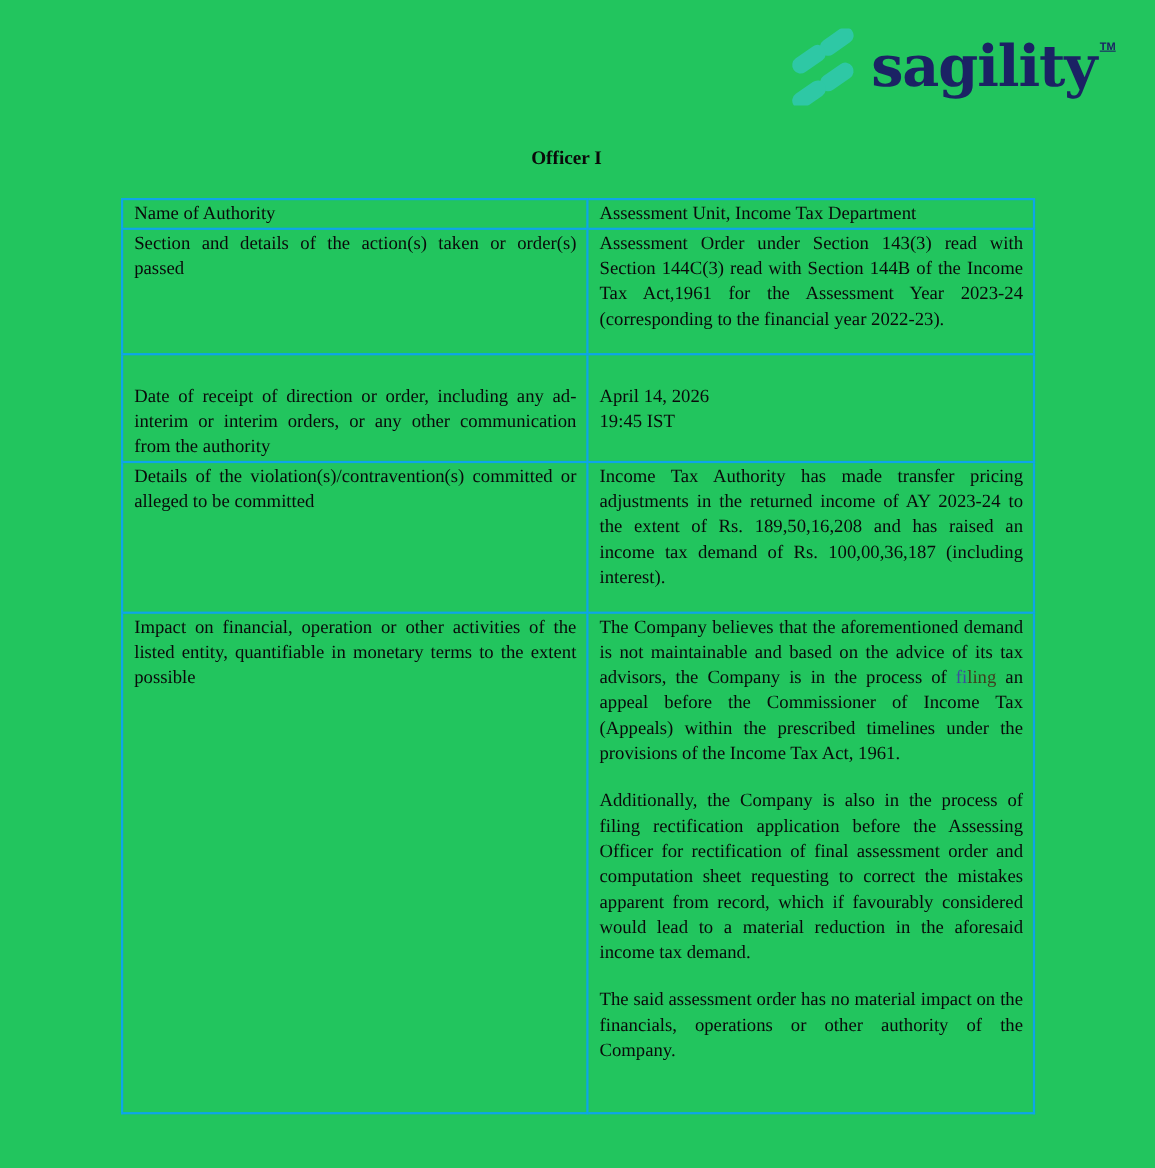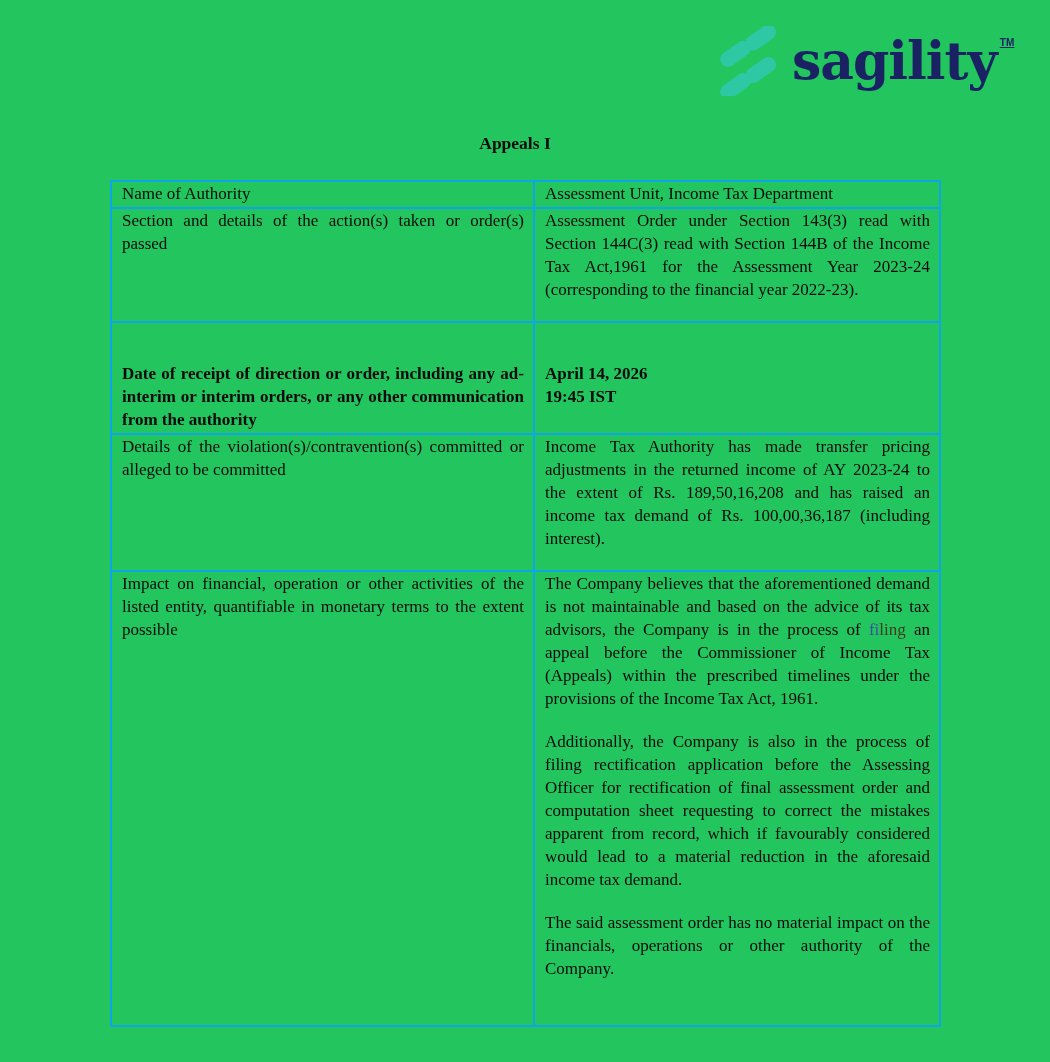--- a/index.html
+++ b/index.html
@@ -42,21 +42,21 @@
     vertical-align:top;
     padding:0 9px 2px 10px;
     text-align:justify;
   }
   .doc-table td.label-cell{width:402px;}
   tr.r1{height:23px;}
   tr.r2{height:114px;}
   tr.r3{height:98px;}
   tr.r4{height:137px;}
   tr.r5{height:455px;}
-  tr.r3 td{padding-top:39px;font-weight:bold;}
+  tr.r3 td{padding-top:25px;}
   td.no-justify{text-align:left;}
   .pre-lines{white-space:pre-line;}
   .para + .para{margin-top:20px;}
 </style>
 </head>
 <body>
 
 <div class="page">
 
   <div class="logo">
@@ -65,21 +65,21 @@
         <rect class="leaf" x="-19" y="-8.5" width="38" height="17" rx="8.5" transform="translate(48,13) rotate(-35)" fill="#2ec8a5"></rect>
         <rect class="leaf" x="-19" y="-8.5" width="38" height="17" rx="8.5" transform="translate(20,31) rotate(-35)" fill="#2ec8a5"></rect>
         <rect class="leaf" x="-19" y="-8.5" width="38" height="17" rx="8.5" transform="translate(48,49) rotate(-35)" fill="#2ec8a5"></rect>
         <rect class="leaf" x="-19" y="-8.5" width="38" height="17" rx="8.5" transform="translate(20,67) rotate(-35)" fill="#2ec8a5"></rect>
       </g>
     </svg>
     <div class="wordmark" style="color: rgb(27, 34, 100);">sagility</div>
     <div class="tm" style="color: rgb(27, 34, 100);">TM</div>
   </div>
 
-  <div class="title">Appeals I</div>
+  <div class="title">Officer I</div>
 
   <table class="doc-table">
     <tbody>
       <tr class="r1">
         <td class="label-cell">
           <div>Name of Authority</div>
         </td>
         <td class="no-justify">
           <div>Assessment Unit, Income Tax Department</div>
         </td>

